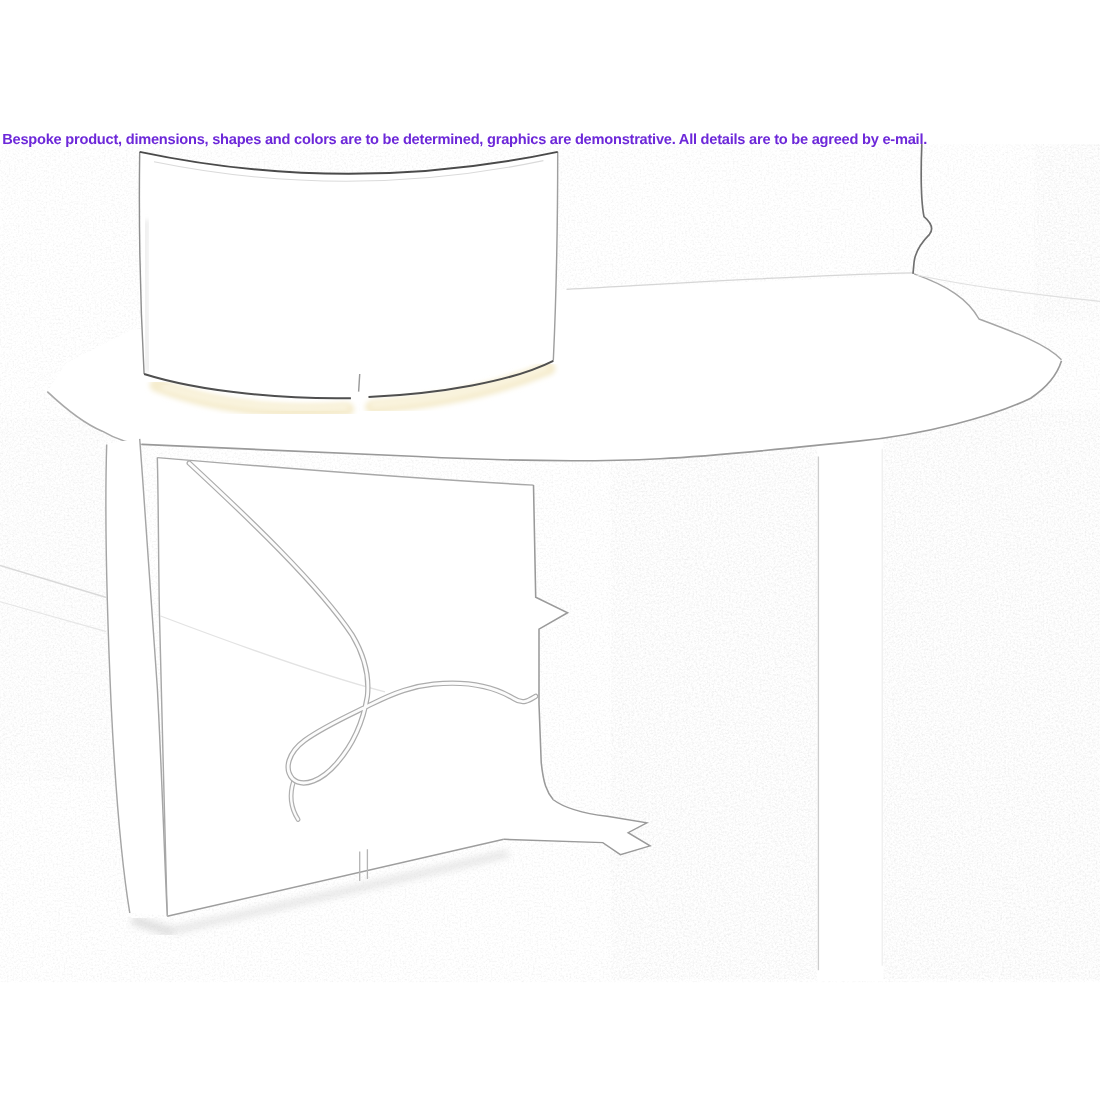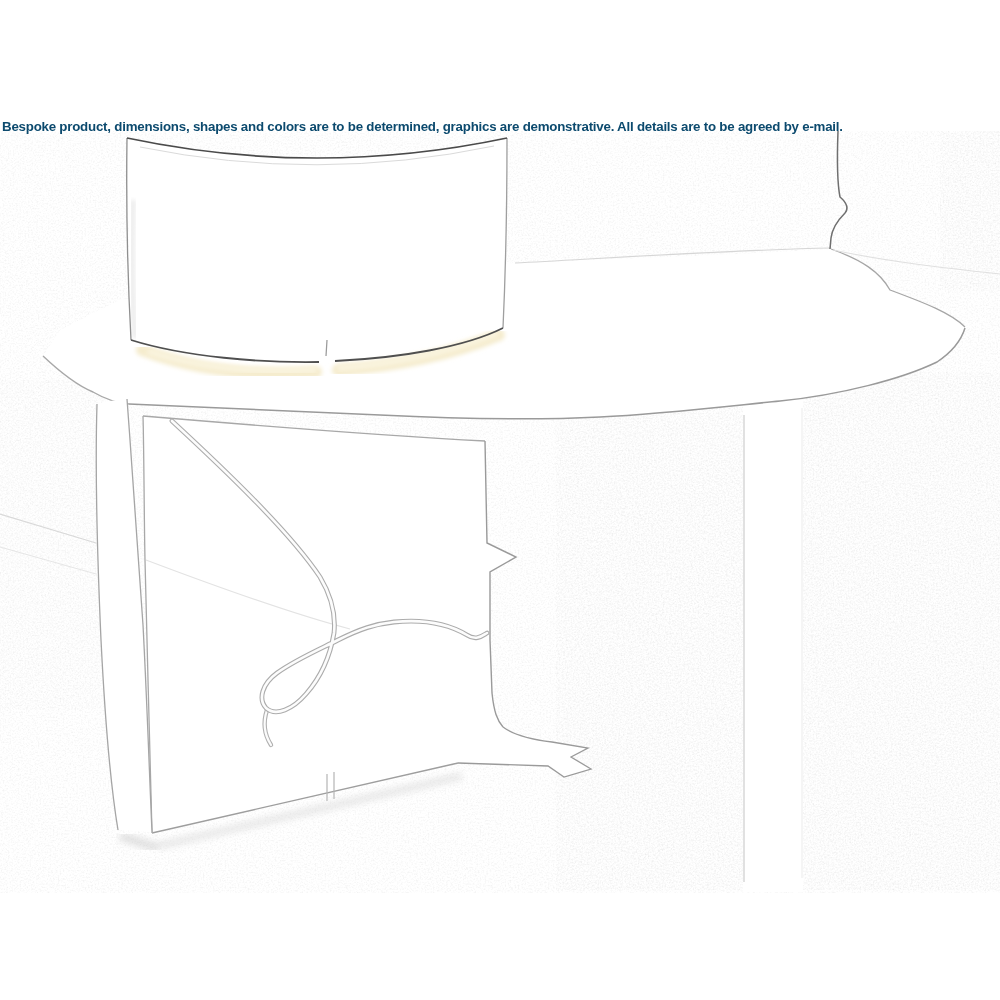--- a/index.html
+++ b/index.html
@@ -1,19 +1,19 @@
 <!DOCTYPE html>
 <html><head>
 <meta charset="utf-8">
 <style>
   html,body{margin:0;padding:0;background:#ffffff;}
   #stage{position:relative;width:1000px;height:1000px;background:#ffffff;overflow:hidden;
          font-family:"Liberation Sans",sans-serif;}
   .disclaimer{position:absolute;left:2px;top:120px;font-weight:bold;font-size:13.3px;line-height:14px;
-              letter-spacing:-0.22px;color:#0c4a6e;white-space:nowrap;}
+              letter-spacing:-0.22px;color:#6d28d9;white-space:nowrap;}
   svg{position:absolute;left:0;top:0;}
 </style>
 </head>
 <body>
 
 <div id="stage">
 
   <svg width="1000" height="1000" viewBox="0 0 1000 1000">
     <defs>
       <filter id="grain" x="0%" y="0%" width="100%" height="100%">

